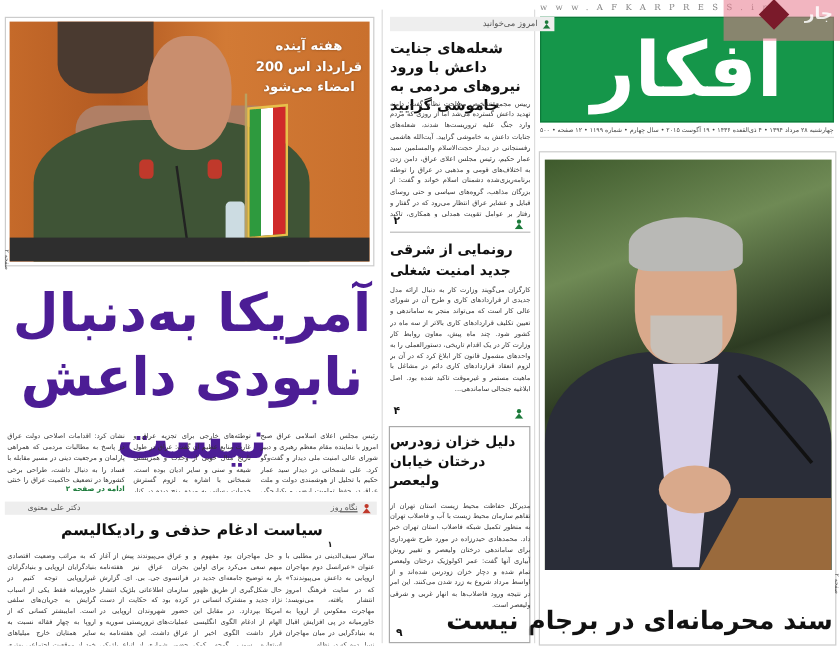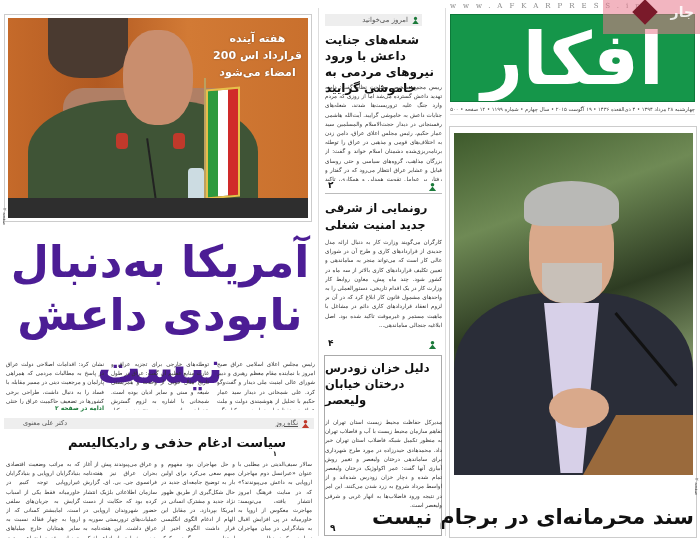--- a/index.html
+++ b/index.html
@@ -4,21 +4,21 @@
 <style>
   * { box-sizing: border-box; margin: 0; padding: 0; }
   html, body { width: 700px; height: 539px; overflow: hidden; background: #ffffff; }
   body { position: relative; font-family: "DejaVu Sans", sans-serif; color: #222; direction: rtl; }
 
   .abs { position: absolute; }
 
   
   #site-url { left: 450px; top: 2px; width: 250px; height: 10px; font-size: 7px; letter-spacing: 7px; color: #888; direction: ltr; text-align: left; font-family: "DejaVu Serif", serif; }
   #masthead { left: 450px; top: 14px; width: 245px; height: 88px; background: #15964a; border: 1px solid #0d7a3a; overflow: hidden; }
-  #masthead .logo-text { position: absolute; left: 0; right: 0; top: -6px; text-align: center; color: #fff; font-family: "DejaVu Sans", sans-serif; font-weight: bold; font-size: 72px; line-height: 100px; letter-spacing: -2px; }
+  #masthead .logo-text { position: absolute; left: 0; right: 0; top: -6px; text-align: center; color: #fff; font-family: "DejaVu Sans", sans-serif; font-weight: bold; font-size: 63px; line-height: 100px; letter-spacing: -2px; }
   #watermark { left: 603px; top: 0; width: 97px; height: 34px; background: rgba(232,120,140,0.55); }
   #watermark .diamond { position: absolute; left: 33px; top: 3px; width: 18px; height: 18px; background: #7a1a2a; transform: rotate(45deg); }
   #watermark .wm-text { position: absolute; right: 6px; top: 4px; color: rgba(255,255,255,0.85); font-size: 14px; font-weight: bold; }
   #dateline { left: 450px; top: 104px; width: 245px; height: 11px; font-size: 5.2px; line-height: 11px; color: #444; white-space: nowrap; overflow: hidden; text-align: right; border-bottom: 1px solid #ddd; }
 
   
   #right-photo-frame { left: 449px; top: 126px; width: 248px; height: 412px; border: 1px solid #ccc; background: #fff; }
   #right-photo { left: 454px; top: 133px; width: 239px; height: 342px; overflow: hidden;
      background: linear-gradient(160deg, #3e5a2c 0%, #6f8a55 25%, #2d3b22 50%, #8aa070 75%, #5b6e3f 100%); }
   #right-photo .face { position: absolute; left: 75px; top: 60px; width: 85px; height: 110px; border-radius: 45% 45% 40% 40%; background: #d9a98b; }
@@ -26,21 +26,21 @@
   #right-photo .beard { position: absolute; left: 88px; top: 130px; width: 60px; height: 40px; border-radius: 0 0 40% 40%; background: #c8c0b8; }
   #right-photo .suit { position: absolute; left: 0; top: 160px; width: 239px; height: 190px; border-radius: 40% 40% 0 0; background: #2a2d38; }
   #right-photo .shirt { position: absolute; left: 90px; top: 170px; width: 55px; height: 170px; background: #d7d0e8; clip-path: polygon(0 0, 100% 0, 70% 100%, 30% 100%); }
   #right-photo .mic { position: absolute; left: 160px; top: 180px; width: 3px; height: 95px; background: #111; transform: rotate(-40deg); transform-origin: top; }
   #right-photo .podium { position: absolute; right: 0; bottom: 0; width: 110px; height: 60px; background: #9a6a3c; clip-path: polygon(30% 0, 100% 0, 100% 100%, 0 100%); }
   #right-photo .hand { position: absolute; left: 95px; top: 255px; width: 60px; height: 40px; border-radius: 50%; background: #d9a98b; }
   #right-headline { left: 452px; top: 500px; width: 242px; height: 34px; font-size: 21px; font-weight: bold; text-align: center; color: #111; line-height: 34px; white-space: nowrap; }
   #right-pageref { left: 692px; top: 455px; width: 8px; height: 40px; font-size: 5px; writing-mode: vertical-rl; color: #555; }
   .section-tab { position: absolute; font-size: 7px; color: #555; background: #eee; height: 12px; line-height: 12px; padding: 0 14px 0 4px; }
   .section-tab .pin { position: absolute; right: 2px; top: 2px; width: 9px; height: 8px; }
-  #todays-tab { left: 325px; top: 14px; width: 97px; }
+  #todays-tab { left: 325px; top: 14px; width: 137px; }
   .mid-head { position: absolute; left: 325px; width: 117px; font-weight: bold; color: #111; text-align: left; }
   .body-text { font-size: 5.6px; line-height: 9.2px; color: #333; text-align: justify; }
   .mid-body { position: absolute; left: 325px; width: 117px; }
   .page-num { position: absolute; font-size: 9px; font-weight: bold; color: #111; }
   .pin-icon { position: absolute; width: 9px; height: 9px; }
   .rule { position: absolute; height: 1px; background: #bbb; }
 
   #story1-head { top: 32px; font-size: 12px; line-height: 16px; }
   #story1-body { top: 83px; height: 98px; overflow: hidden; }
   #story1-page { left: 328px; top: 180px; }
@@ -85,21 +85,21 @@
   #lead-col-2 { left: 111px; }
   #lead-col-3 { left: 6px; height: 44px; }
   #lead-continued { left: 6px; top: 404px; width: 98px; font-size: 6px; font-weight: bold; color: #1b7a3a; text-align: right; }
 
   
   #nigah-bar { left: 4px; top: 418px; width: 310px; height: 11px; background: #eee; }
   #nigah-label { left: 240px; top: 418px; width: 70px; font-size: 6.5px; line-height: 11px; color: #555; text-align: right; padding-right: 12px; text-decoration: underline; }
   #nigah-pin { left: 301px; top: 419px; }
   #author { left: 10px; top: 418px; width: 70px; font-size: 6.5px; line-height: 11px; color: #555; text-align: center; direction: rtl; }
 
-  #opinion-headline { left: 21px; top: 434px; width: 312px; text-align: center; font-weight: bold; font-size: 13px; line-height: 18px; color: #111; }
+  #opinion-headline { left: 4px; top: 434px; width: 312px; text-align: center; font-weight: bold; font-size: 13px; line-height: 18px; color: #111; }
 
   .op-col { position: absolute; top: 460px; width: 74px; height: 78px; overflow: hidden; }
   #op-col-1 { left: 238px; }
   #op-col-2 { left: 161px; }
   #op-col-3 { left: 83px; }
   #op-col-4 { left: 6px; }
   #op-num { left: 238px; top: 450px; width: 74px; text-align: center; font-size: 7px; font-weight: bold; }
 
   #col-divider-1 { left: 318px; top: 8px; width: 1px; height: 528px; background: #ddd; }
   #col-divider-2 { left: 445px; top: 8px; width: 1px; height: 528px; background: #ddd; }

